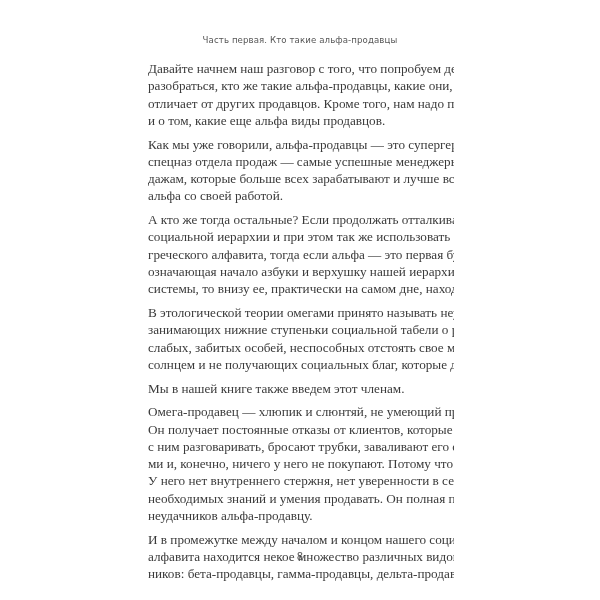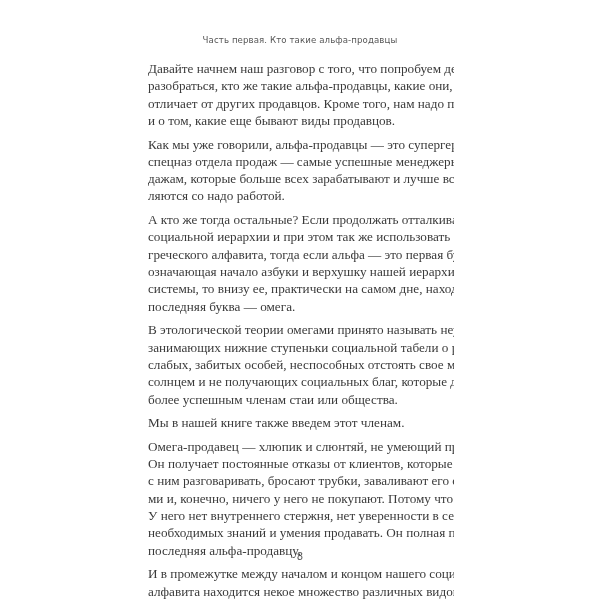--- a/index.html
+++ b/index.html
@@ -35,54 +35,52 @@
 <body>
 
 <div class="page">
   <div class="running-head">Часть первая. Кто такие альфа-продавцы</div>
 
   <div class="body-text">
     <p class="para">
       <span class="line">Давайте начнем наш разговор с того, что попробуем детально</span>
       <span class="line">разобраться, кто же такие альфа-продавцы, какие они, что их</span>
       <span class="line">отличает от других продавцов. Кроме того, нам надо поговорить</span>
-      <span class="line last">и о том, какие еще бывают виды продавцов.</span>
+      <span class="line last">и о том, какие еще альфа виды продавцов.</span>
     </p>
     <p class="para">
       <span class="line">Как мы уже говорили, альфа-продавцы — это супергерои, элита,</span>
       <span class="line">спецназ отдела продаж — самые успешные менеджеры по про-</span>
       <span class="line">дажам, которые больше всех зарабатывают и лучше всех справ-</span>
-      <span class="line last">ляются со надо работой.</span>
+      <span class="line last">альфа со своей работой.</span>
     </p>
     <p class="para">
       <span class="line">А кто же тогда остальные? Если продолжать отталкиваться от</span>
       <span class="line">социальной иерархии и при этом так же использовать буквы</span>
       <span class="line">греческого алфавита, тогда если альфа — это первая буква,</span>
       <span class="line">означающая начало азбуки и верхушку нашей иерархической</span>
       <span class="line">системы, то внизу ее, практически на самом дне, находится</span>
-      <span class="line last">последняя буква — омега.</span>
     </p>
     <p class="para">
       <span class="line">В этологической теории омегами принято называть неудачников,</span>
       <span class="line">занимающих нижние ступеньки социальной табели о рангах,</span>
       <span class="line">слабых, забитых особей, неспособных отстоять свое место под</span>
       <span class="line">солнцем и не получающих социальных благ, которые достаются</span>
-      <span class="line last">более успешным членам стаи или общества.</span>
     </p>
     <p class="para">
       <span class="line last">Мы в нашей книге также введем этот членам.</span>
     </p>
     <p class="para">
       <span class="line"><span class="ital">Омега-продавец</span><span> — хлюпик и слюнтяй, не умеющий продавать.</span></span>
       <span class="line">Он получает постоянные отказы от клиентов, которые не хотят</span>
       <span class="line">с ним разговаривать, бросают трубки, заваливают его отговорка-</span>
       <span class="line">ми и, конечно, ничего у него не покупают. Потому что он слабак.</span>
       <span class="line">У него нет внутреннего стержня, нет уверенности в себе и нет</span>
       <span class="line">необходимых знаний и умения продавать. Он полная противо-</span>
-      <span class="line last">последняя альфа-продавцу.</span>
+      <span class="line last">неудачников альфа-продавцу.</span>
     </p>
     <p class="para">
       <span class="line">И в промежутке между началом и концом нашего социального</span>
       <span class="line">алфавита находится некое множество различных видов продаж-</span>
       <span class="line">ников: бета-продавцы, гамма-продавцы, дельта-продавцы и т. д.</span>
 
     </p>
   </div>
 
   <div class="page-number">8</div>

